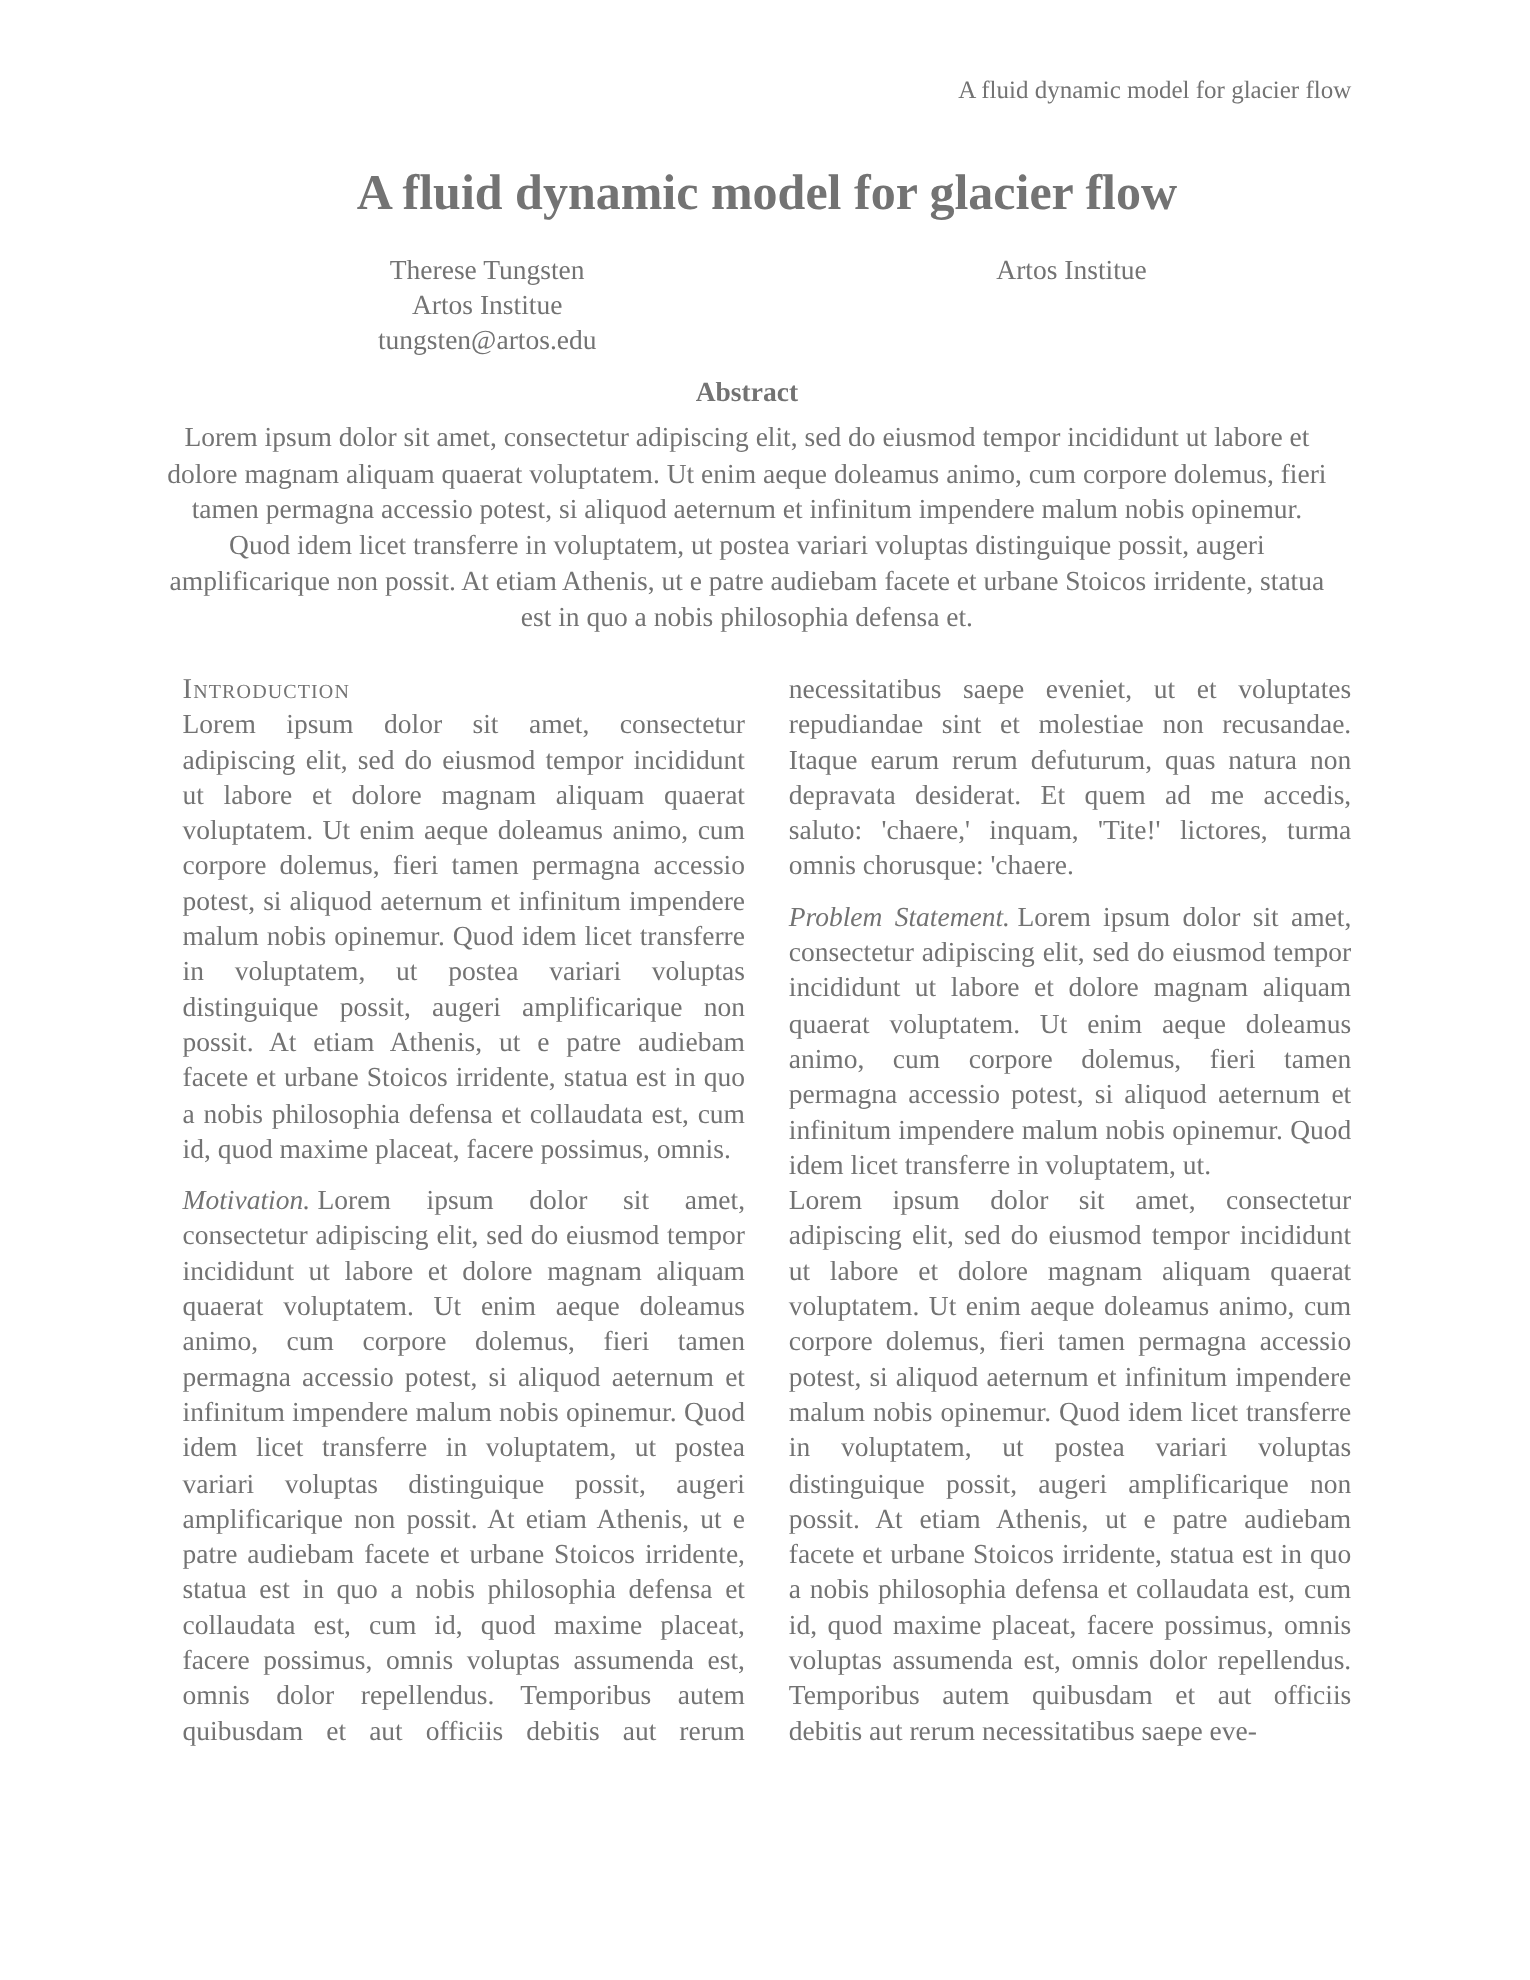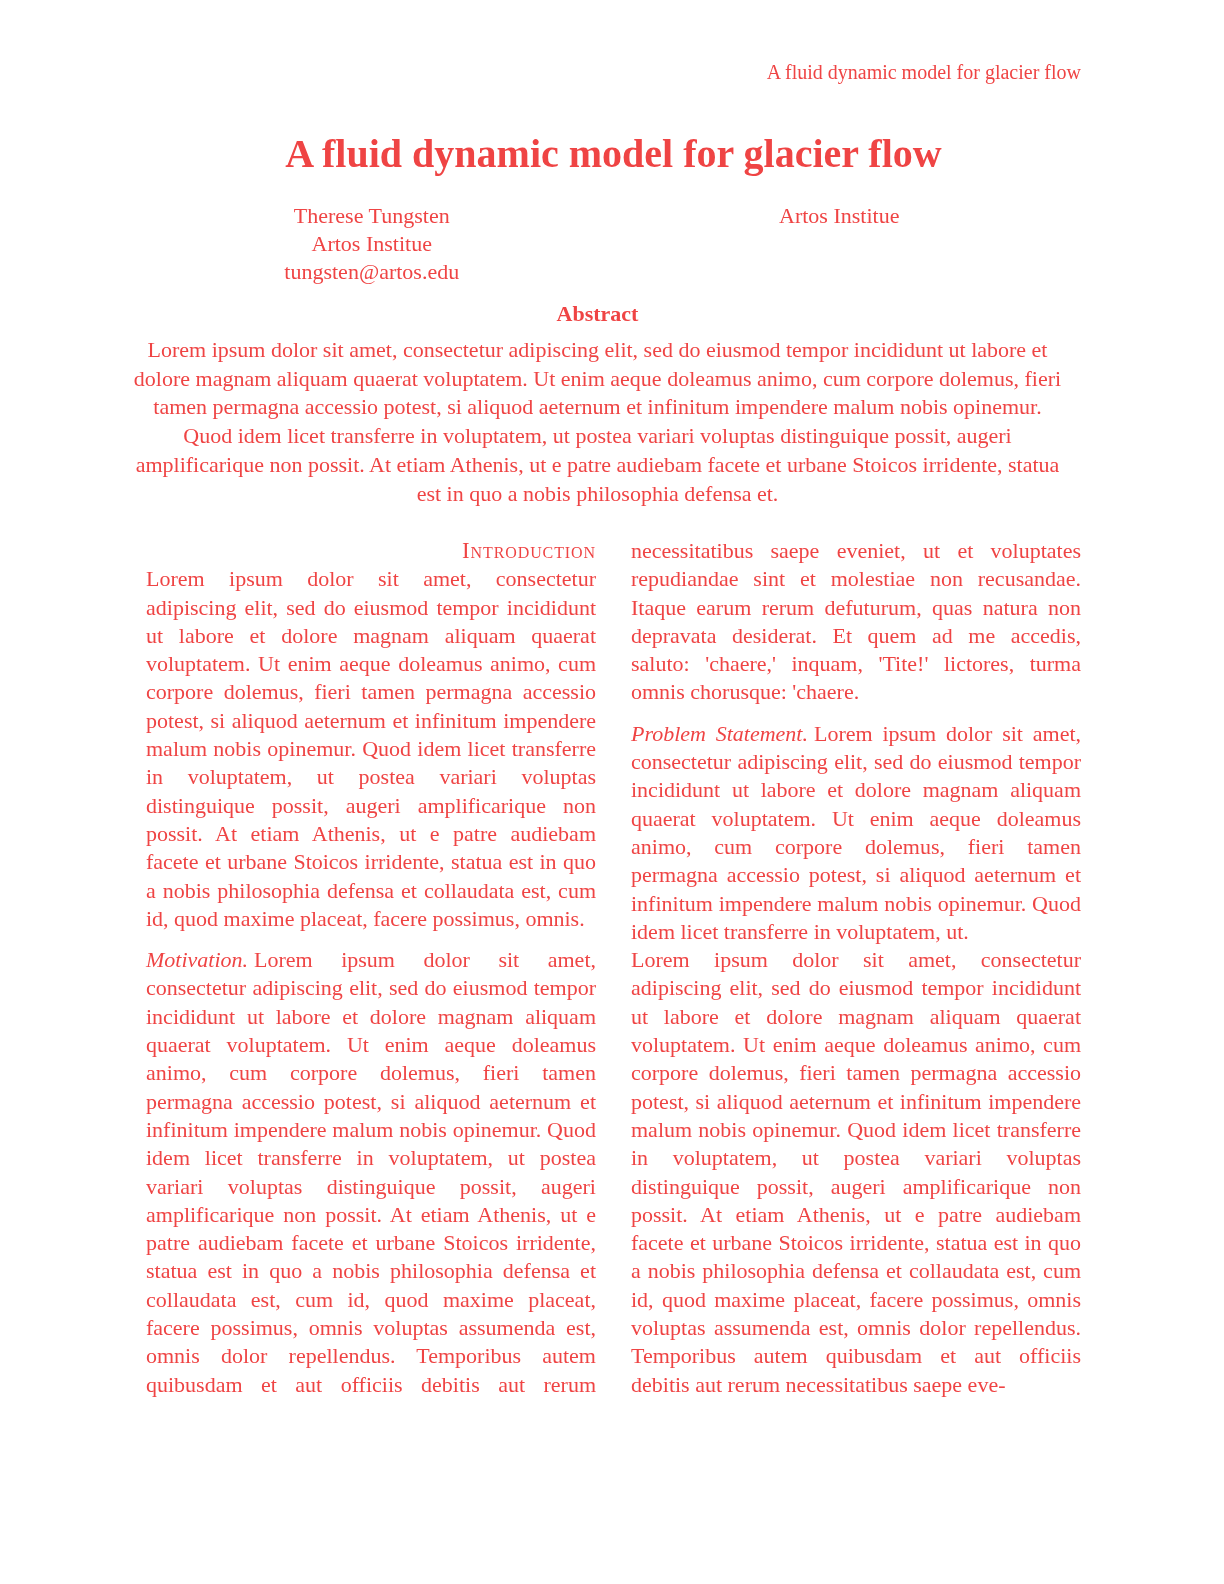--- a/index.html
+++ b/index.html
@@ -2,21 +2,21 @@
 <html><head>
 <meta charset="utf-8">
 <style>
   * { margin: 0; padding: 0; box-sizing: border-box; }
   html, body { background: #ffffff; }
   .page {
     position: relative;
     width: 1224px;
     height: 1460px;
     background: #ffffff;
-    color: #ef4444;
+    color: #737373;
     font-family: "Liberation Serif", "DejaVu Serif", serif;
     overflow: hidden;
   }
   .running-header {
     position: absolute;
     top: 60px;
     left: 146px;
     width: 935px;
     text-align: right;
     font-size: 20px;
@@ -28,21 +28,21 @@
     left: 146px;
     width: 935px;
     text-align: center;
     font-size: 40px;
     line-height: 48px;
     font-weight: 700;
   }
   .authors {
     position: absolute;
     top: 202px;
-    left: 138px;
+    left: 156px;
     width: 935px;
     display: flex;
   }
   .author {
     flex: 1 1 50%;
     text-align: center;
     font-size: 22px;
     line-height: 28px;
   }
   .abstract {
@@ -73,21 +73,21 @@
     font-size: 22px;
     line-height: 28.3px;
     orphans: 1;
     widows: 1;
   }
   .section-heading {
     font-size: 23px;
     font-weight: 400;
     font-variant: small-caps;
     letter-spacing: 0.9px;
-    text-align: right;
+    text-align: left;
     line-height: 28.3px;
   }
   .section-heading.spaced-heading { margin-top: 17px; }
   .paper-body p { margin: 0; }
   .paper-body p.spaced { margin-top: 13px; }
   .lead { font-style: italic; margin-right: 6px; }
   .page-number {
     position: absolute;
     top: 1499px;
     left: 0;

